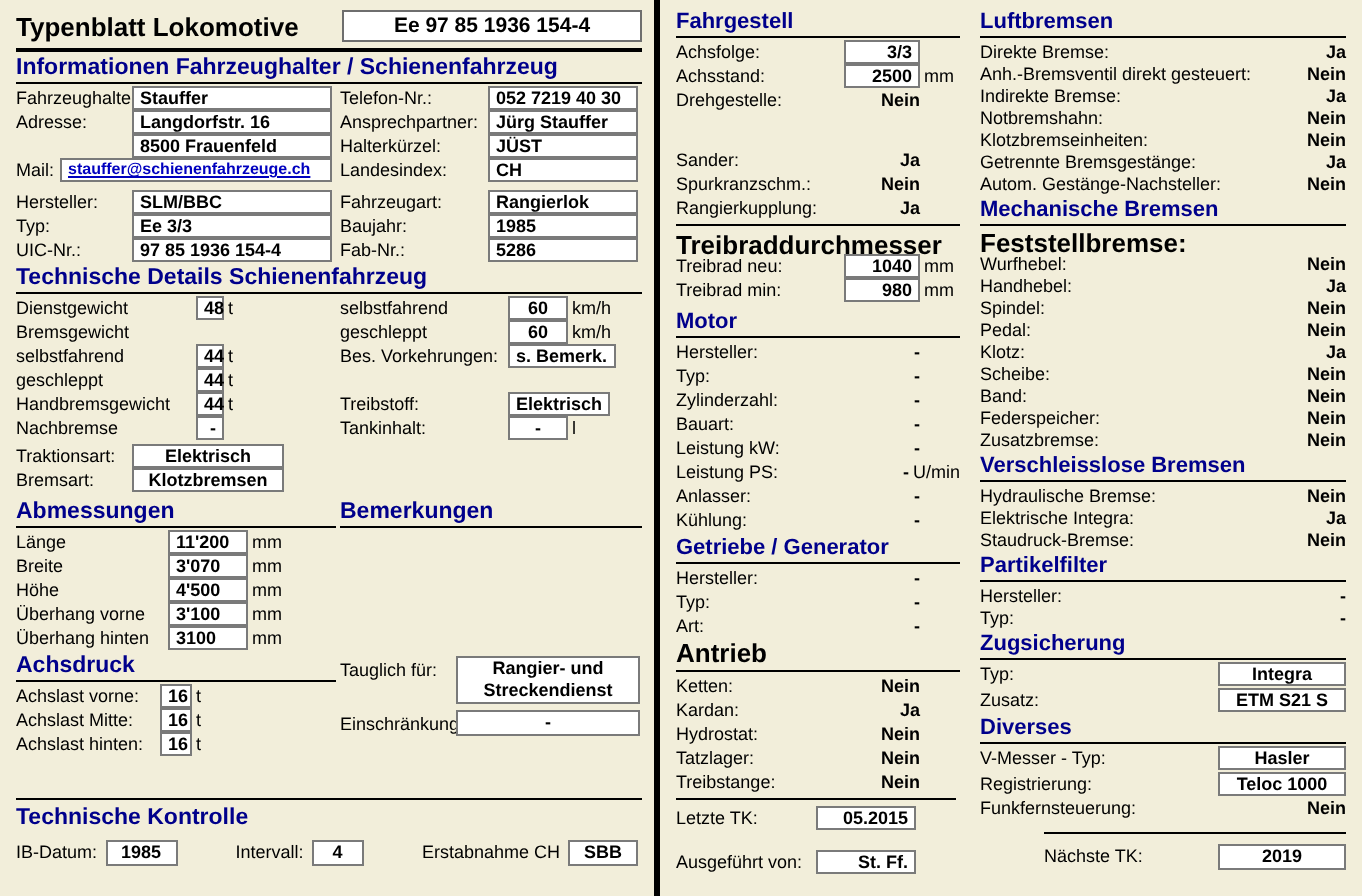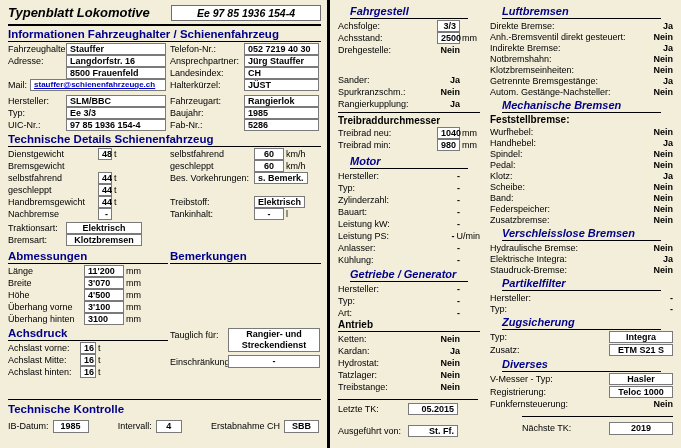--- a/index.html
+++ b/index.html
@@ -3,29 +3,29 @@
 <meta charset="utf-8">
 <style>
   *{margin:0;padding:0;box-sizing:border-box;}
   body{margin:0;background:#ffffff;}
   .sheet{position:relative;width:681px;height:448px;background:#f2eeda;color:#000;
          font-family:"Liberation Sans","DejaVu Sans",sans-serif;font-size:9px;overflow:hidden;}
   .p-left{position:absolute;left:0;top:0;width:330px;height:448px;border-right:3px solid #000;padding:3px 6px 0 8px;}
   .p-mid{position:absolute;left:334px;top:0;width:146px;height:448px;padding:3px 0 0 4px;}
   .p-right{position:absolute;left:484px;top:0;width:197px;height:448px;padding:3px 8px 0 6px;}
 
-  .title-row{display:flex;justify-content:space-between;align-items:flex-start;border-bottom:2px solid #000;padding:2px 0 3px;font-style:italic;}
+  .title-row{display:flex;justify-content:space-between;align-items:flex-end;border-bottom:2px solid #000;padding:2px 0 3px;}
   .title{font-size:13px;font-weight:bold;}
   .loco-box{width:150px;height:16px;background:#fff;border:1px solid #6e6e6e;font-weight:bold;font-size:10.5px;
             display:flex;align-items:center;justify-content:center;}
 
   .h1{color:#00008b;font-weight:bold;font-size:11.5px;border-bottom:1px solid #000;margin:1px 0 1px;padding:1px 0;}
-  .h2{color:#00008b;font-weight:bold;font-size:11px;border-bottom:1px solid #000;margin:2px 12px 1px;padding:0 0 1px;font-style:italic;}
+  .h2{color:#00008b;font-weight:bold;font-size:11px;border-bottom:1px solid #000;margin:2px 0 1px;padding:0 0 1px;}
   .h1.nob{border-bottom:none;}
-  .sub{font-weight:bold;font-size:10px;height:12px;}
+  .sub{font-weight:bold;font-size:13px;height:12px;}
   .sub.ul{border-bottom:1px solid #000;height:auto;padding-bottom:1px;margin-bottom:1px;}
   .sep{border:none;border-top:1px solid #000;margin:2px 0;height:0;}
 
   .two-col{display:flex;}
   .col-a{flex:0 0 160px;width:160px;}
   .col-b{flex:1;margin-left:2px;}
   .mt2{margin-top:2px;} .mt4{margin-top:4px;}
   .gap18{height:18px;}
 
   .row{display:flex;align-items:center;}
@@ -47,21 +47,21 @@
   .contact-b .val{flex:1;}
   .veh-a .lbl{flex:0 0 58px;width:58px;} .veh-a .val{flex:1;}
   .veh-b .lbl{flex:0 0 74px;width:74px;} .veh-b .val{flex:1;}
   .wt-a .lbl{flex:0 0 90px;width:90px;} .wt-a .val{width:14px;text-align:right;}
   .wt-b .lbl{flex:0 0 84px;width:84px;} .wt-b .val{min-width:30px;text-align:center;}
   .trak .lbl{flex:0 0 58px;width:58px;} .trak .val{width:76px;text-align:center;}
   .dims .lbl{flex:0 0 76px;width:76px;} .dims .val{width:40px;text-align:left;}
   .axle .lbl{flex:0 0 72px;width:72px;} .axle .val{width:16px;text-align:right;}
 
   .mrow .lbl{flex:1;}
-  .mrow .val{width:23px;text-align:right;}
+  .mrow .val{width:38px;text-align:right;}
   .p-mid .unit{min-width:18px;white-space:nowrap;}
   .p-mid .t-box .val{text-align:right;}
 
   .rrow .lbl{flex:1;}
   .rrow .val{text-align:right;margin-left:auto;}
   .rrow .t-box .val{width:64px;text-align:center;}
   .rbox .row{height:12.5px;}
 
   .rem-line{height:10.5px;white-space:nowrap;}
 
@@ -128,27 +128,27 @@
     <span class="lbl">Telefon-Nr.:</span>
     <span class="val">052 7219 40 30</span>
     <span class="unit"></span>
   </div>
           <div class="row t-box">
     <span class="lbl">Ansprechpartner:</span>
     <span class="val">Jürg Stauffer</span>
     <span class="unit"></span>
   </div>
           <div class="row t-box">
+    <span class="lbl">Halterkürzel:</span>
+    <span class="val">JÜST</span>
+    <span class="unit"></span>
+  </div>
+          <div class="row t-box">
     <span class="lbl">Landesindex:</span>
     <span class="val">CH</span>
-    <span class="unit"></span>
-  </div>
-          <div class="row t-box">
-    <span class="lbl">Halterkürzel:</span>
-    <span class="val">JÜST</span>
     <span class="unit"></span>
   </div>
         </div>
     </div>
 
     <div class="two-col mt4">
       <div class="col-a veh-a">
           <div class="row t-box">
     <span class="lbl">Hersteller:</span>
     <span class="val">SLM/BBC</span>

